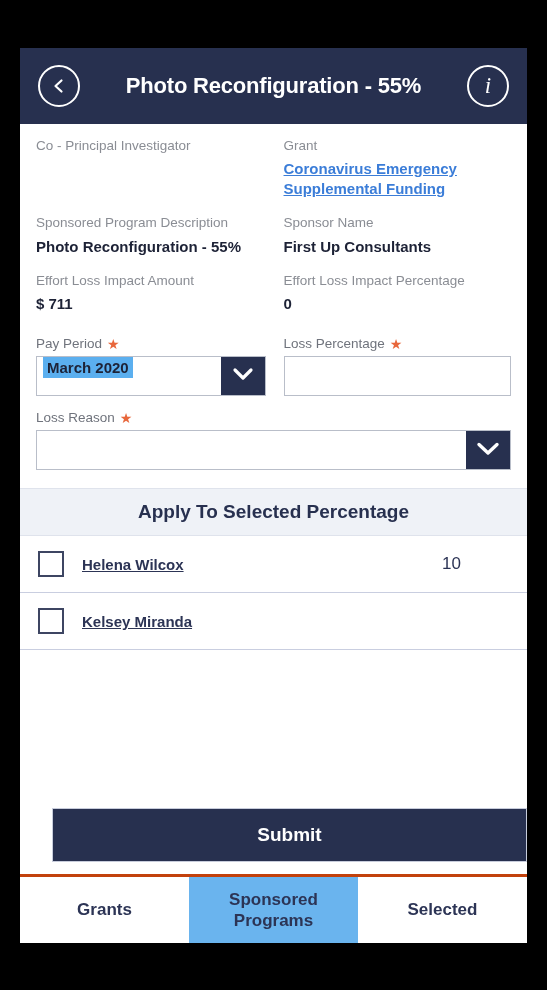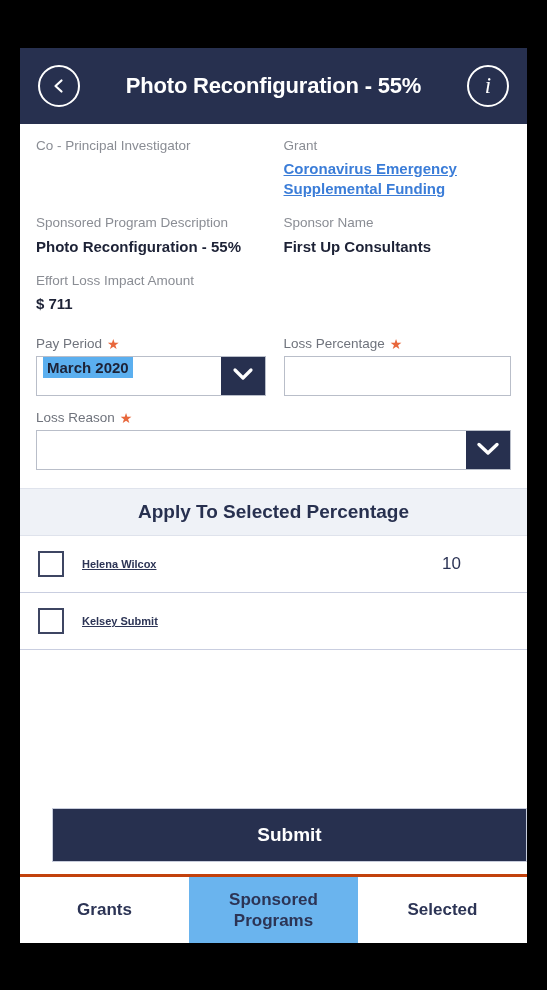--- a/index.html
+++ b/index.html
@@ -203,21 +203,21 @@
     width: 26px;
     height: 26px;
     border: 2px solid #3d4562;
     background: #ffffff;
     flex: 0 0 auto;
     box-sizing: border-box;
     cursor: pointer;
   }
   .emp-name {
     margin-left: 18px;
-    font-size: 11px;
+    font-size: 15px;
     font-weight: bold;
     color: #2c3455;
     text-decoration: underline;
     cursor: pointer;
   }
   .emp-val {
     margin-left: auto;
     margin-right: 48px;
     font-size: 17px;
     color: #2c3455;
@@ -307,20 +307,24 @@
         <div class="info-cell right">
           <div class="fld-label">Sponsor Name</div>
           <div class="fld-value">First Up Consultants</div>
         </div>
       </div>
 
       <div class="info-row">
         <div class="info-cell">
           <div class="fld-label">Effort Loss Impact Amount</div>
           <div class="fld-value">$ 711</div>
+        </div>
+        <div class="info-cell right">
+          <div class="fld-label">Effort Loss Impact Percentage</div>
+          <div class="fld-value">0</div>
         </div>
       </div>
     </div>
 
     <div class="inputs">
       <div class="input-row">
 
         <div class="input-col">
           <div class="ctl-label">
             <span>Pay Period</span>
@@ -372,21 +376,21 @@
     <div class="emp-header">Apply To Selected Percentage</div>
 
     <div class="emp-list">
       <div class="emp-row">
         <div class="emp-check"></div>
         <span class="emp-name">Helena Wilcox</span>
         <span class="emp-val">10</span>
       </div>
       <div class="emp-row">
         <div class="emp-check"></div>
-        <span class="emp-name">Kelsey Submit</span>
+        <span class="emp-name">Kelsey Miranda</span>
         <span class="emp-val"></span>
       </div>
       <div class="emp-filler"></div>
     </div>
 
     <div class="submit-wrap">
       <button class="submit-btn">Submit</button>
     </div>
   </div>
 

